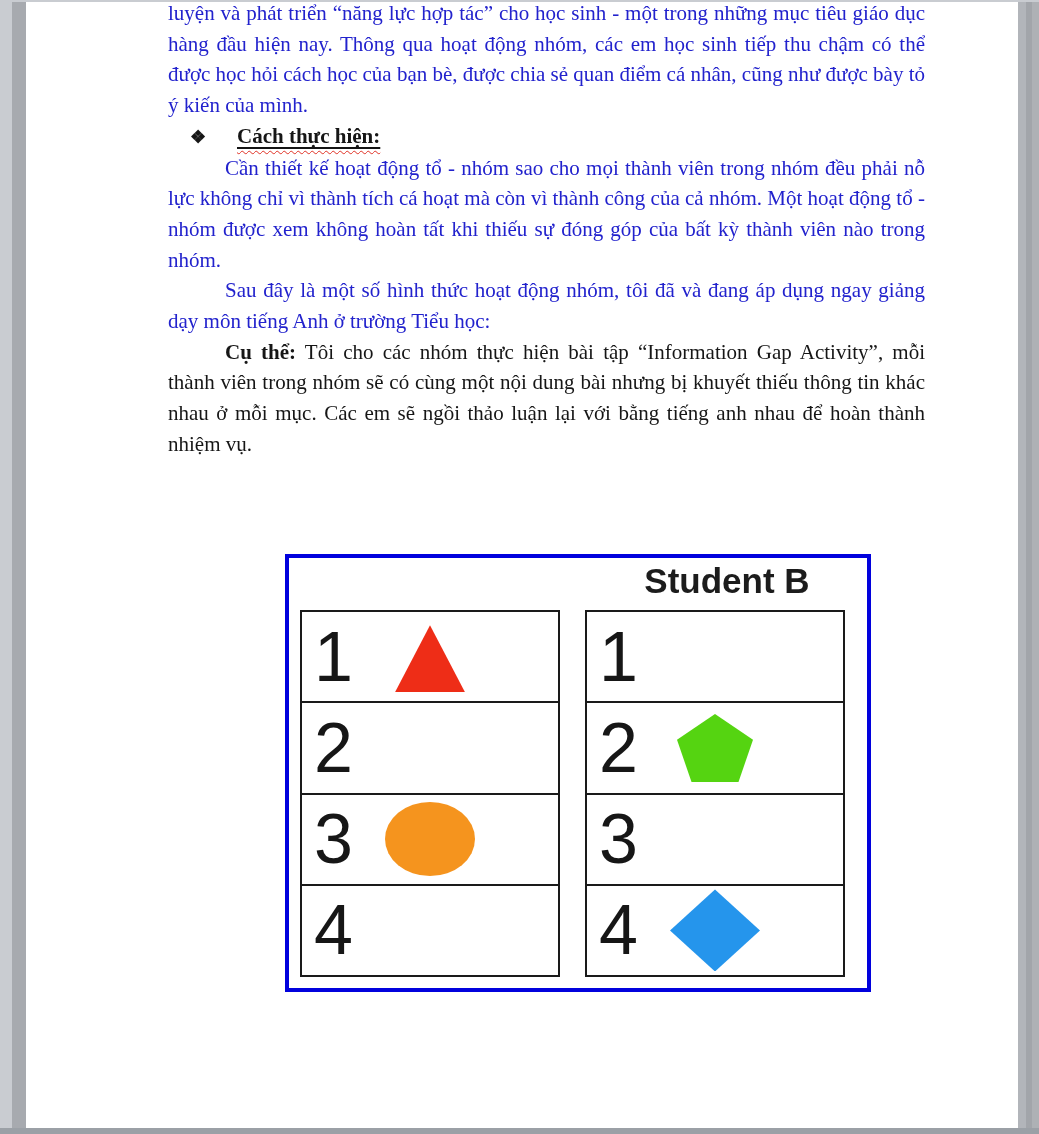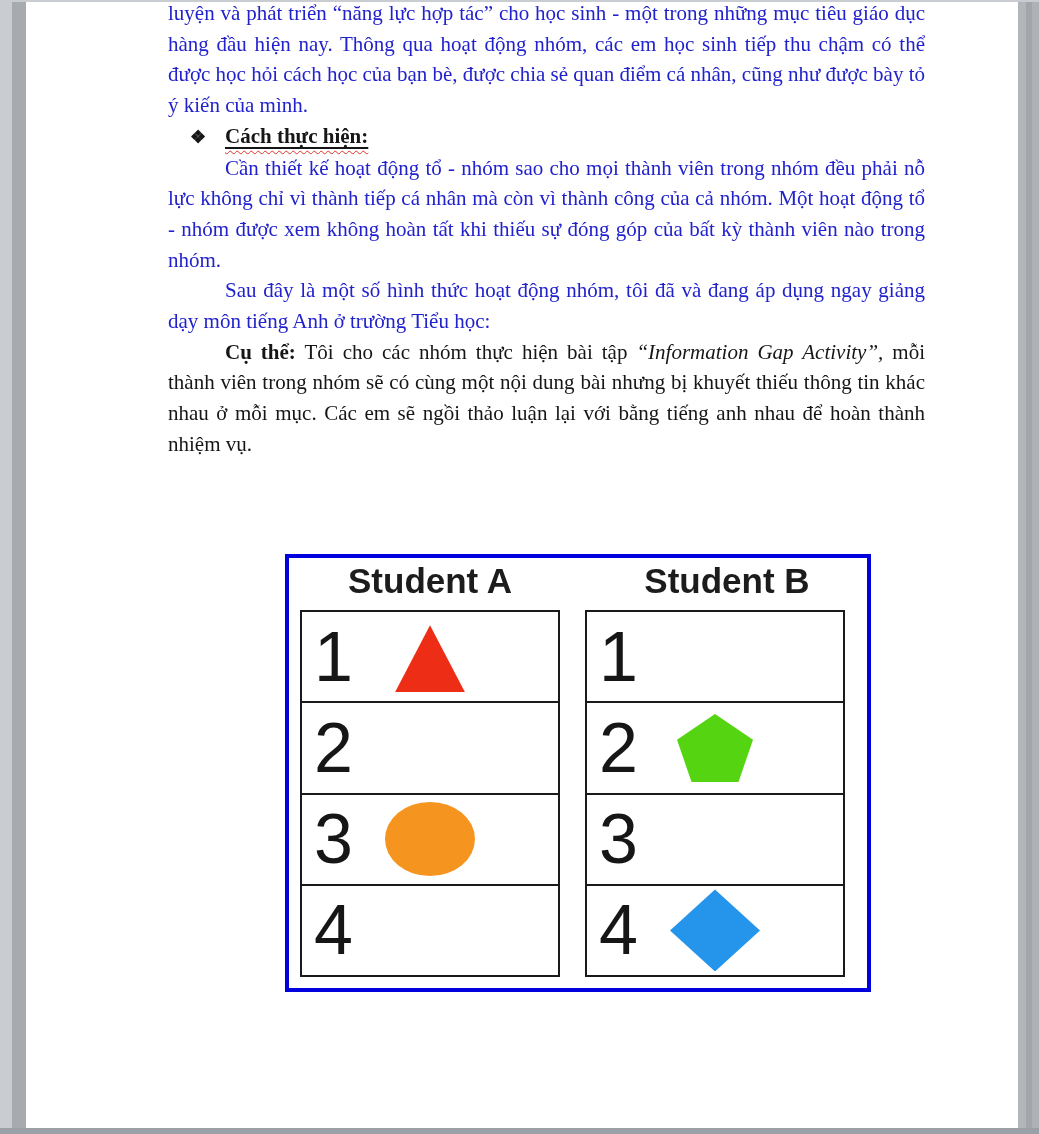--- a/index.html
+++ b/index.html
@@ -17,25 +17,25 @@
 
   
   .page{position:absolute;left:26px;top:2px;width:992px;height:1126px;background:#ffffff;border-radius:20px;}
 
   
   .content{position:absolute;left:142px;top:-4px;width:757px;}
   p.para{margin:0;font-size:21px;line-height:30.7px;text-align:justify;}
   p.ind{text-indent:57px;}
   .s-normal{font-style:normal;font-weight:normal;}
   .s-bold{font-weight:bold;}
-  .s-italic{font-style:italic;}
+  .s-italic{}
   .s-bolditalic{font-weight:bold;font-style:italic;}
   p.heading{font-weight:bold;text-align:left;padding-left:22px;}
   .bullet{display:inline-block;width:35px;font-size:18px;}
-  .h-wavy{text-decoration:underline;text-decoration-style:wavy;text-decoration-thickness:1px;text-underline-offset:7px;}
+  .h-wavy{text-decoration:underline;text-decoration-style:wavy;text-decoration-thickness:1px;text-underline-offset:7px;margin-left:12px;}
   .h-solid{text-decoration:underline;text-decoration-thickness:2px;text-underline-offset:4px;text-decoration-color:#141414;}
 
   
   .figure{position:absolute;left:259px;top:552px;width:586px;height:438px;border:4px solid #0101dd;box-sizing:border-box;background:#ffffff;}
   .tbl-header{position:absolute;top:0;width:260px;height:46px;line-height:46px;text-align:center;
               font-family:"Liberation Sans","DejaVu Sans",sans-serif;font-size:35px;font-weight:600;color:#1c1c1c;}
   .tbl-header.a{left:11px;}
   .tbl-header.b{left:308px;}
   .tbl{position:absolute;top:52px;width:260px;height:367px;border:2px solid #1a1a1a;box-sizing:border-box;
        display:flex;flex-direction:column;background:#ffffff;}
@@ -63,32 +63,31 @@
 <div class="edge" id="bottom-bar" style="background: rgb(155, 160, 166);"></div>
 
 <div class="page">
 
   <div class="content">
 
     <p class="para" style="color: rgb(34, 34, 205);"><span class="s-normal">luyện và phát triển “năng lực hợp tác” cho học sinh - một trong những mục tiêu giáo dục hàng đầu hiện nay. Thông qua hoạt động nhóm, các em học sinh tiếp thu chậm có thể được học hỏi cách học của bạn bè, được chia sẻ quan điểm cá nhân, cũng như được bày tỏ ý kiến của mình.</span></p>
 
     <p class="para heading" style="color: rgb(22, 22, 22);"><span class="bullet">❖</span><span class="h-wavy" style="text-decoration-color: rgb(224, 50, 38);"><span class="h-solid">Cách thực hiện:</span></span></p>
 
-    <p class="para ind" style="color: rgb(34, 34, 205);"><span class="s-normal">Cần thiết kế hoạt động tổ - nhóm sao cho mọi thành viên trong nhóm đều phải nỗ lực không chỉ vì thành tiếp cá nhân mà còn vì thành công của cả nhóm. Một hoạt động tổ - nhóm được xem không hoàn tất khi thiếu sự đóng góp của bất kỳ thành viên nào trong nhóm.</span></p>
+    <p class="para ind" style="color: rgb(34, 34, 205);"><span class="s-normal">Cần thiết kế hoạt động tổ - nhóm sao cho mọi thành viên trong nhóm đều phải nỗ lực không chỉ vì thành tích cá hoạt mà còn vì thành công của cả nhóm. Một hoạt động tổ - nhóm được xem không hoàn tất khi thiếu sự đóng góp của bất kỳ thành viên nào trong nhóm.</span></p>
 
     <p class="para ind" style="color: rgb(34, 34, 205);"><span class="s-normal">Sau đây là một số hình thức hoạt động nhóm, tôi đã và đang áp dụng ngay giảng dạy môn tiếng Anh ở trường Tiểu học:</span></p>
 
 
     <p class="para ind" style="color: rgb(22, 22, 22);"><span class="s-bold">Cụ thể:</span><span class="s-normal"> Tôi cho các nhóm thực hiện bài tập </span><span class="s-italic">“Information Gap Activity”,</span><span class="s-normal"> mỗi thành viên trong nhóm sẽ có cùng một nội dung bài nhưng bị khuyết thiếu thông tin khác nhau ở mỗi mục. Các em sẽ ngồi thảo luận lại với bằng tiếng anh nhau để hoàn thành nhiệm vụ.</span></p>
 
   </div>
 
   <div class="figure" style="border-color: rgb(1, 1, 221);">
 
-    <div class="tbl-header a">Student A</div>
     <div class="tbl-header b">Student B</div>
 
     <div class="tbl a">
       <div class="cell">
         <span class="num">1</span>
         <div class="shape tri" style="background: rgb(238, 45, 23);"></div>
       </div>
       <div class="cell">
         <span class="num">2</span>
       </div>

